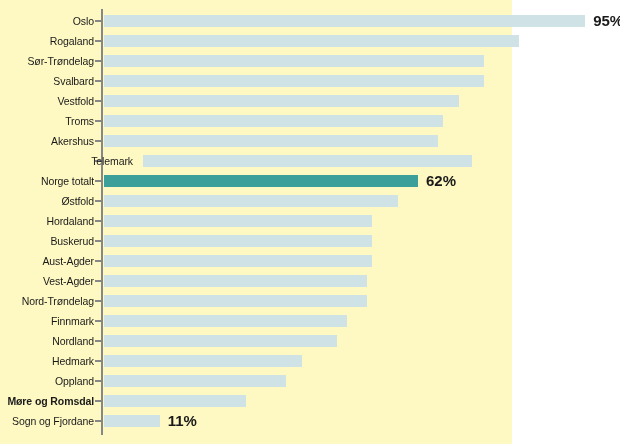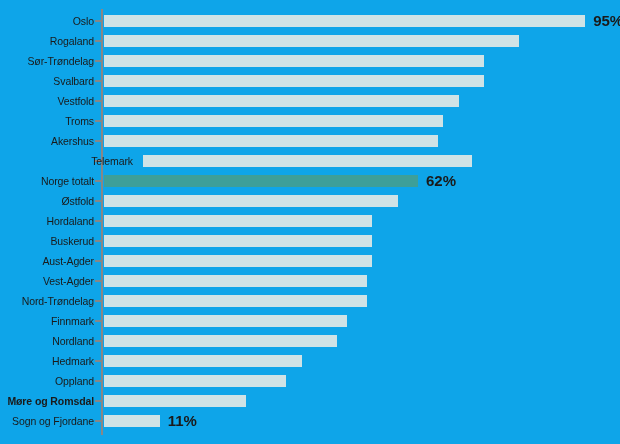--- a/index.html
+++ b/index.html
@@ -8,23 +8,23 @@
     background: #ffffff;
   }
   body {
     width: 620px;
     height: 444px;
     font-family: "Liberation Sans", sans-serif;
     overflow: hidden;
   }
   #chart-root {
     position: relative;
-    width: 620px;
+    width: 512px;
     height: 444px;
-    background: #0ea5e9;
+    background: #fef9c3;
   }
   
   .plot-area {
     position: absolute;
     left: 0;
     top: 0;
     width: 620px;
     height: 444px;
   }
   .axis-line {

